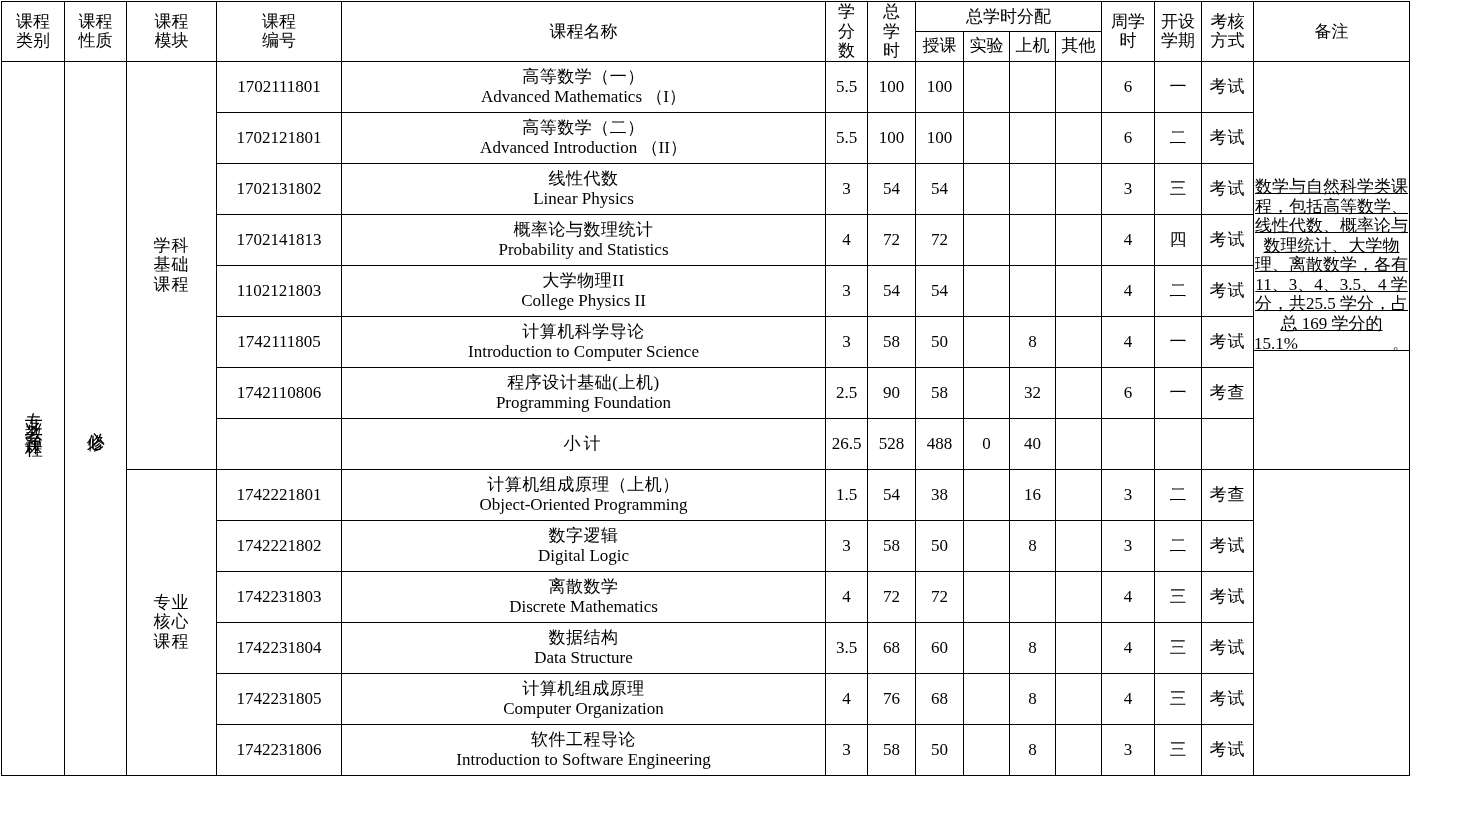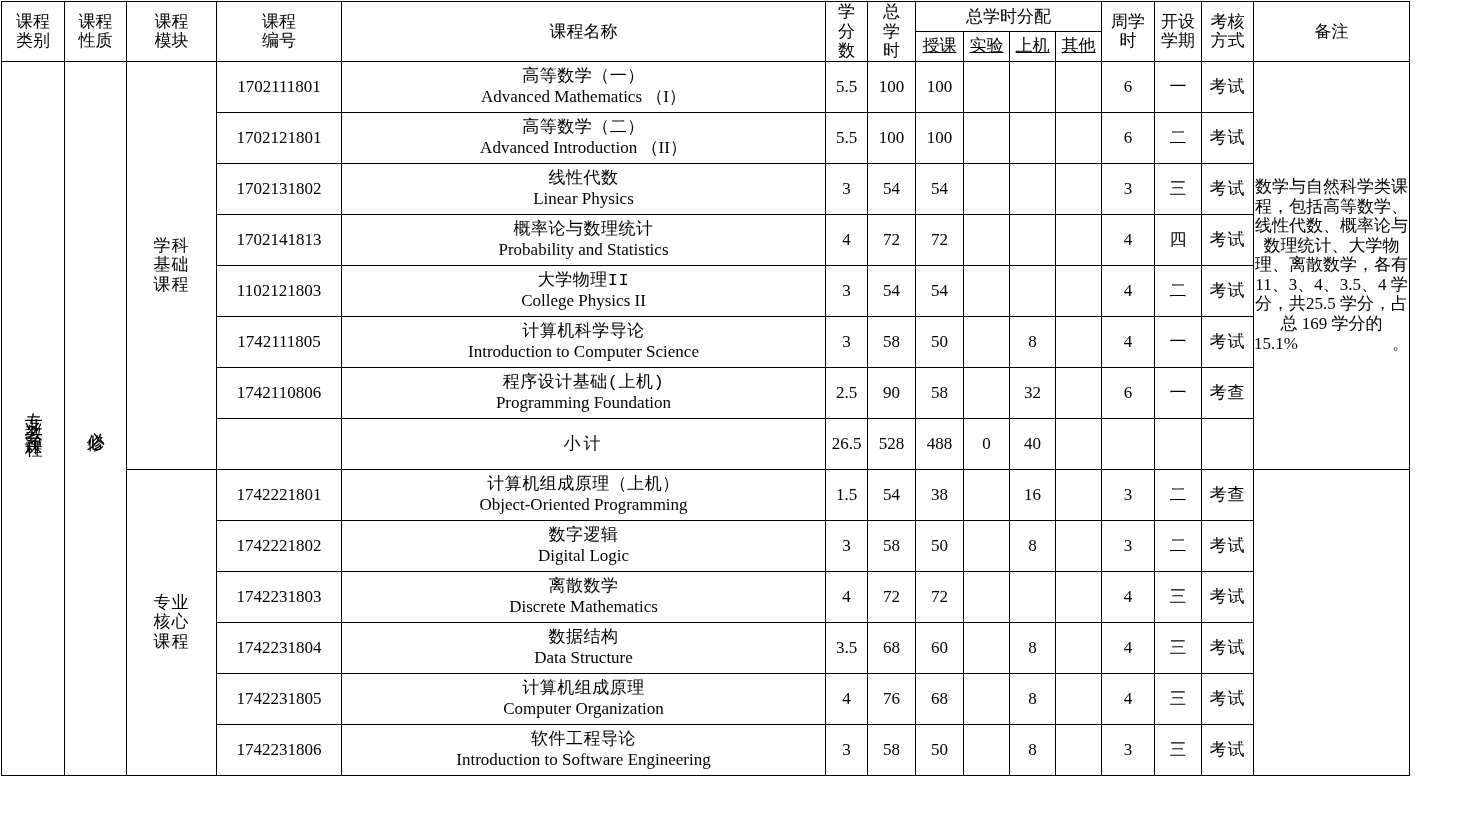--- a/index.html
+++ b/index.html
@@ -37,21 +37,20 @@
   }
   
   .hdr {
     font-size: 18.5px;
     line-height: 1.1;
     padding: 2px 1px;
   }
   .hdr-sub {
     font-size: 17px;
     padding: 3px 1px;
-    text-decoration: underline;
   }
   
   col.c-category { width: 63px; }
   col.c-nature   { width: 62px; }
   col.c-module   { width: 90px; }
   col.c-code     { width: 125px; }
   col.c-name     { width: 484px; }
   col.c-credit   { width: 42px; }
   col.c-hours    { width: 48px; }
   col.c-lecture  { width: 48px; }
@@ -64,21 +63,21 @@
   col.c-remark   { width: 156px; }
 
   .rowcell { height: 51px; }
   .course-name {
     font-size: 17px;
     line-height: 1.28;
     padding: 2px 4px;
   }
   .course-name .cn {
     display: block;
-    font-family: Liberation Mono, monospace;
+    font-family: Liberation Serif, serif;
     letter-spacing: 0.5px;
   }
   .course-name .en {
     display: block;
     font-family: "Liberation Serif", "DejaVu Serif", serif;
     font-size: 17px;
   }
   .code-cell { font-size: 17.5px; }
   .num-cell { font-size: 17.5px; }
   .assess-cell { font-size: 17px; letter-spacing: 1px; }
@@ -106,20 +105,21 @@
     line-height: 1.45;
     letter-spacing: 1px;
   }
   .remark-cell {
     font-size: 16.5px;
     line-height: 1.5;
     text-align: justify;
     text-align-last: justify;
     padding: 4px 6px;
     vertical-align: top;
+    text-decoration: underline;
   }
   .subtotal-name {
     font-size: 18px;
     letter-spacing: 3px;
   }
   .dotted-left { border-left: 1px dotted #000 !important; }
   .blank { }
 </style>
 </head>
 <body>

